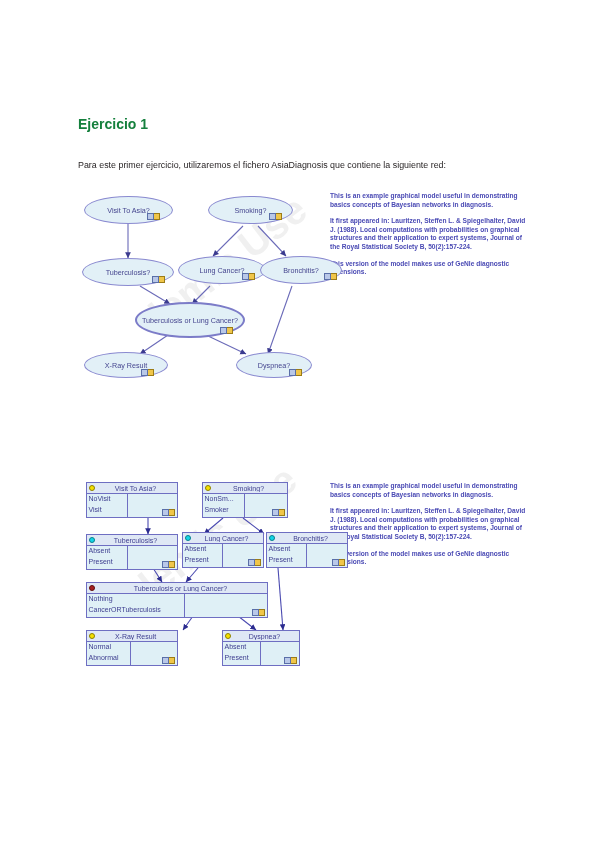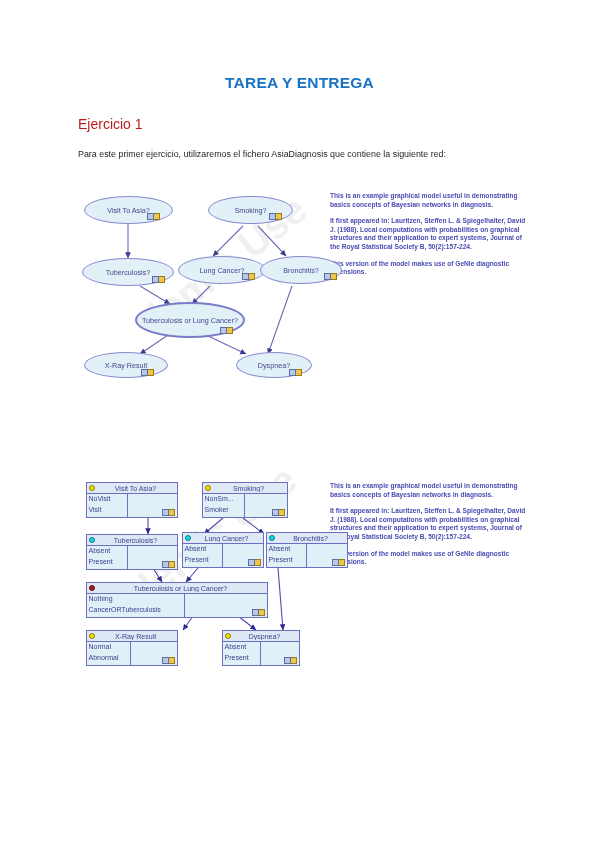--- a/index.html
+++ b/index.html
@@ -29,29 +29,30 @@
     font-size: 15.5px;
     font-weight: bold;
     letter-spacing: 0.2px;
     color: #1572c6;
   }
   .section-heading {
     position: absolute;
     left: 78px;
     top: 116px;
     font-size: 14px;
-    font-weight: normal;
-    color: #b91c1c;
+    font-weight: bold;
+    color: #15803d;
   }
   .para {
     position: absolute;
     font-size: 8.9px;
     line-height: 17.5px;
     color: #231f20;
     width: 432px;
+    margin-top: 11px;
   }
   .para-1 { left: 78px; top: 146px; }
   .para-2 { left: 78px; top: 432px; }
 
   
   .figure {
     position: absolute;
     overflow: hidden;
   }
   .fig-1 { left: 78px; top: 188px;  width: 450px; height: 196px; }
@@ -194,21 +195,20 @@
 </head>
 <body>
 
 <div class="page">
 
   <div class="watermark">
     <span class="wm-a">demic Use</span>
     <span class="wm-b">demic Use</span>
   </div>
 
-  <div class="doc-title">TAREA Y ENTREGA</div>
 
   <div class="section-heading">Ejercicio 1</div>
 
   <div class="para para-1">Para este primer ejercicio, utilizaremos el fichero AsiaDiagnosis que contiene la siguiente red:</div>
 
   <div class="figure fig-1">
 
     <svg class="edges" width="450" height="196">
       <defs>
         <marker id="ar1" markerWidth="7" markerHeight="7" refX="5.2" refY="2.6" orient="auto">

